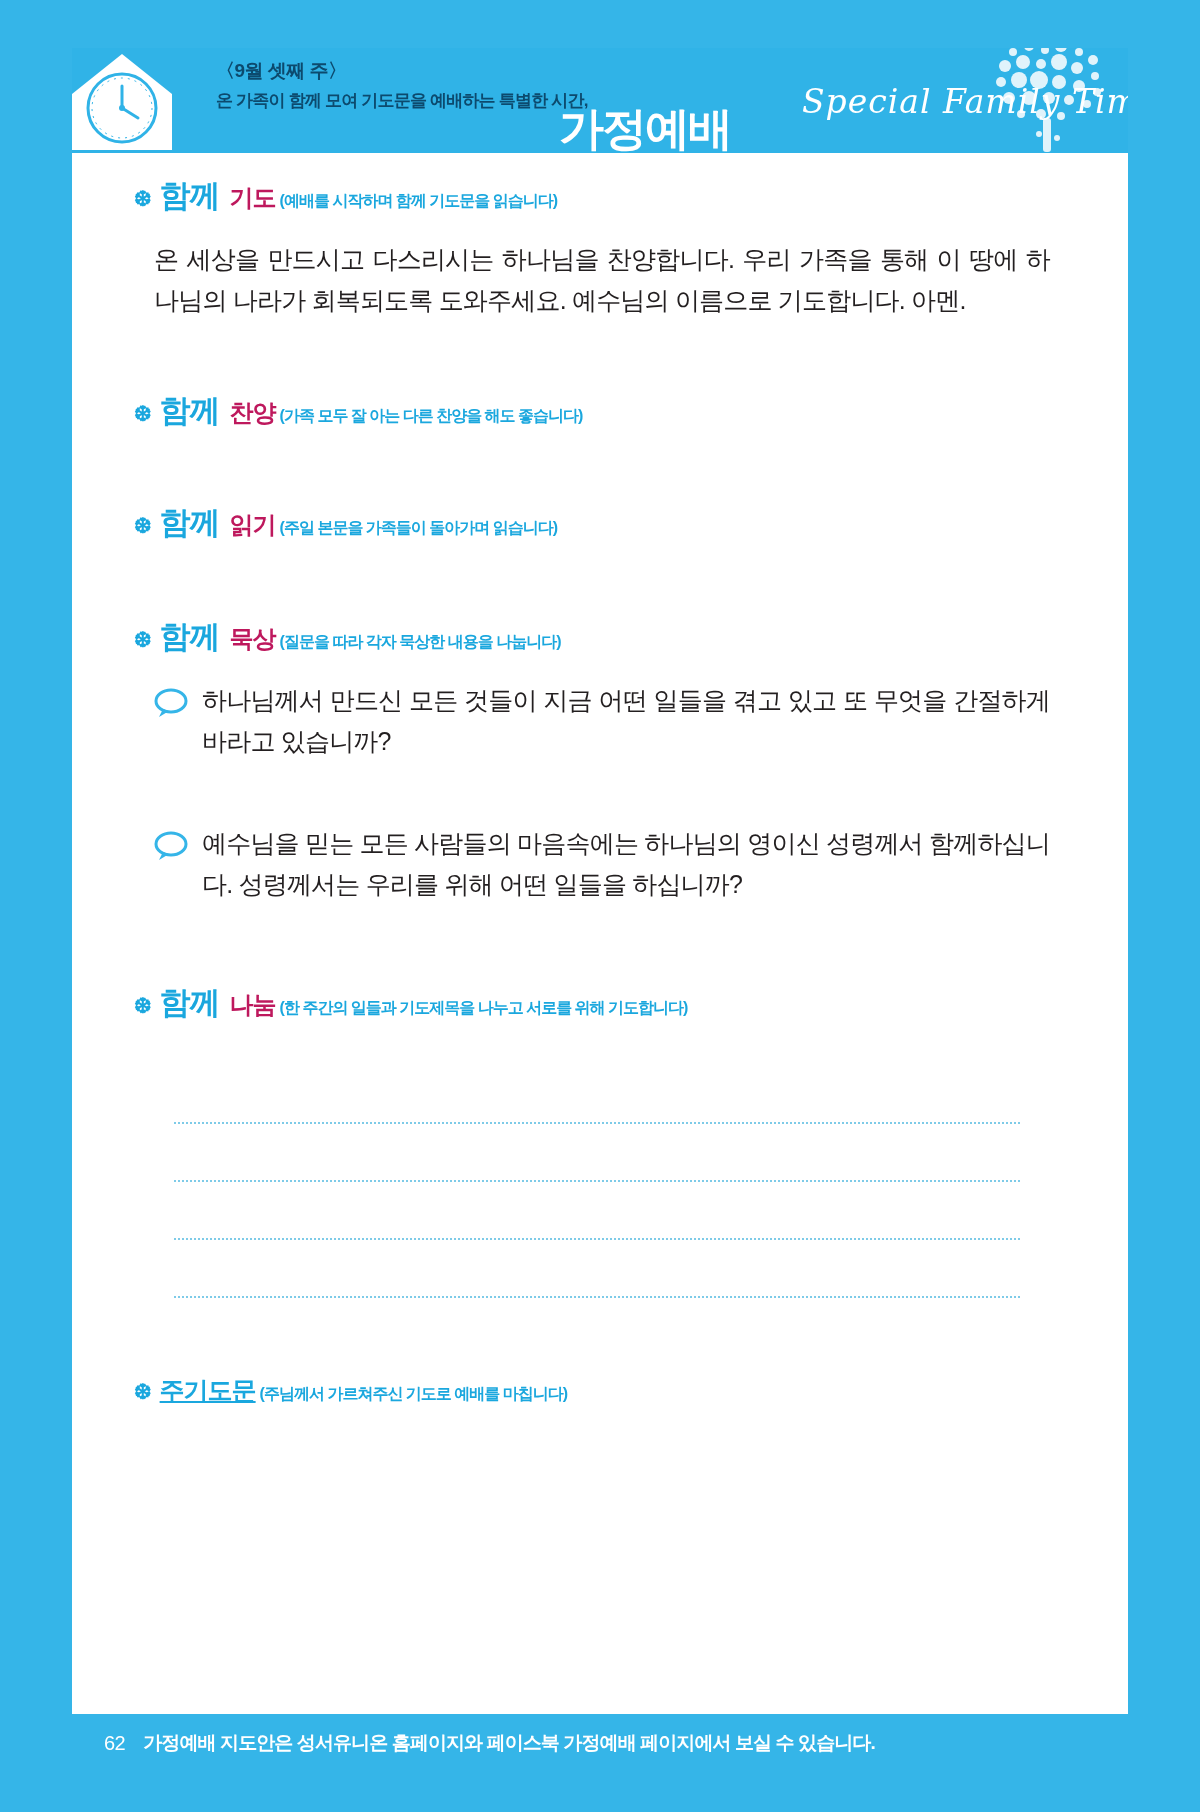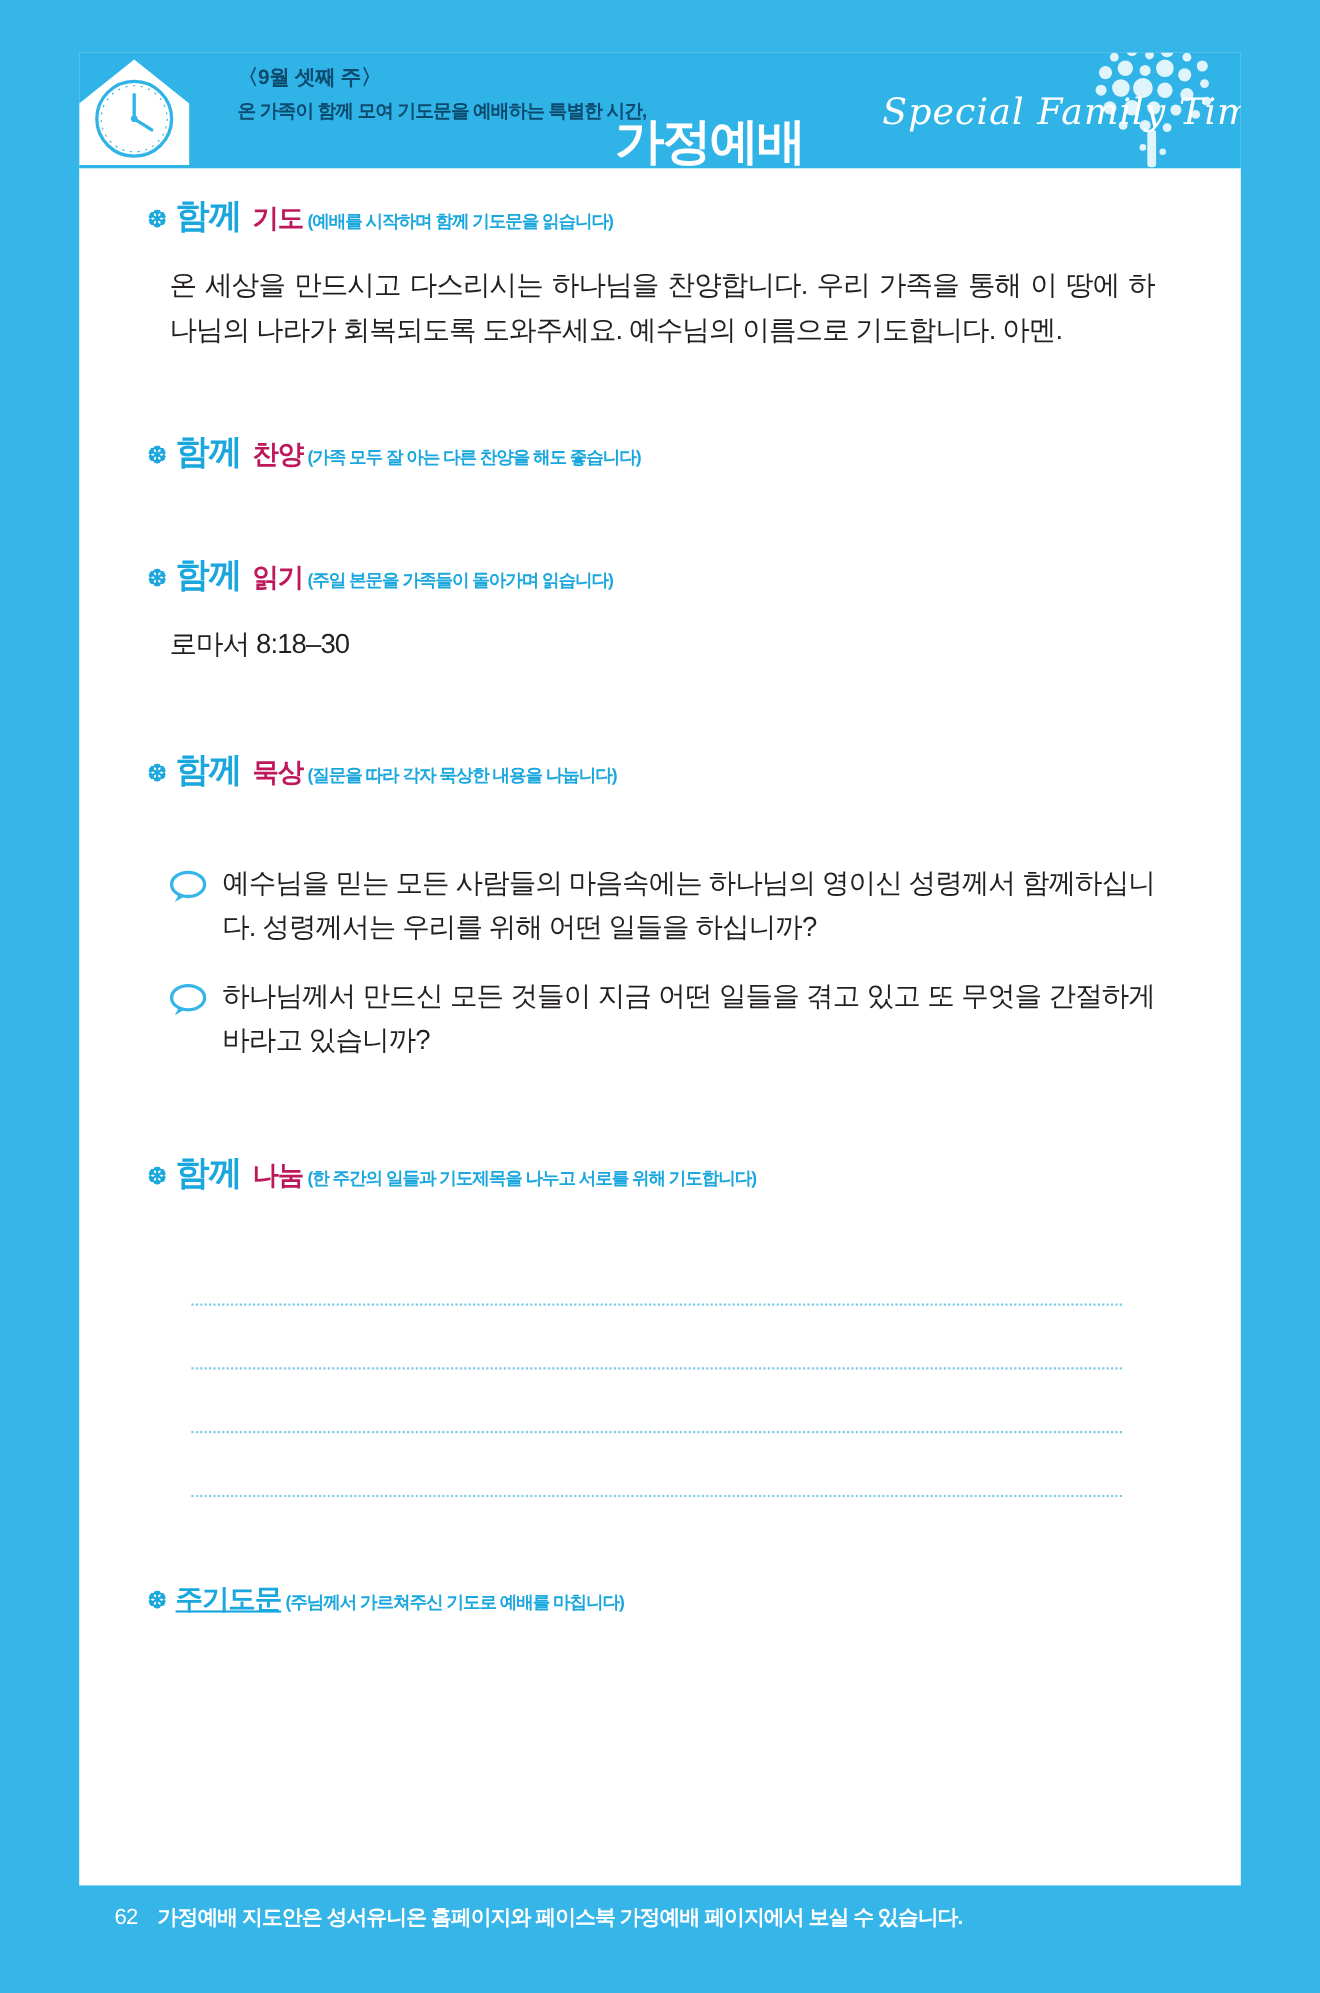--- a/index.html
+++ b/index.html
@@ -319,50 +319,49 @@
       </div>
     </div>
 
     <div class="section">
       <div class="sec-head blk-read-head">
         <span class="sec-mark">❆</span>
         <span class="sec-label">함께</span>
         <span class="sec-kind">읽기</span>
         <span class="sec-note">(주일 본문을 가족들이 돌아가며 읽습니다)</span>
       </div>
-      <div class="body-text blk-read-body">로마서 8:18–30</div>
     </div>
 
     <div class="section">
       <div class="sec-head blk-med-head">
         <span class="sec-mark">❆</span>
         <span class="sec-label">함께</span>
         <span class="sec-kind">묵상</span>
         <span class="sec-note">(질문을 따라 각자 묵상한 내용을 나눕니다)</span>
+      </div>
+
+      <div class="q-item">
+        <div class="q-icon">
+          <svg width="36" height="30" viewBox="0 0 36 30">
+            <ellipse cx="17" cy="13" rx="15" ry="11" fill="none" stroke="#35b5e8" stroke-width="3"></ellipse>
+            <path d="M9 21 L5 29 L15 23 Z" fill="#35b5e8"></path>
+          </svg>
+        </div>
+        <div class="q-text">하나님께서 만드신 모든 것들이 지금 어떤 일들을 겪고 있고 또 무엇을 간절하게 바라고 있습니까?</div>
       </div>
 
       <div class="q-item second">
         <div class="q-icon">
           <svg width="36" height="30" viewBox="0 0 36 30">
             <ellipse cx="17" cy="13" rx="15" ry="11" fill="none" stroke="#35b5e8" stroke-width="3"></ellipse>
             <path d="M9 21 L5 29 L15 23 Z" fill="#35b5e8"></path>
           </svg>
         </div>
         <div class="q-text">예수님을 믿는 모든 사람들의 마음속에는 하나님의 영이신 성령께서 함께하십니다. 성령께서는 우리를 위해 어떤 일들을 하십니까?</div>
       </div>
-
-      <div class="q-item">
-        <div class="q-icon">
-          <svg width="36" height="30" viewBox="0 0 36 30">
-            <ellipse cx="17" cy="13" rx="15" ry="11" fill="none" stroke="#35b5e8" stroke-width="3"></ellipse>
-            <path d="M9 21 L5 29 L15 23 Z" fill="#35b5e8"></path>
-          </svg>
-        </div>
-        <div class="q-text">하나님께서 만드신 모든 것들이 지금 어떤 일들을 겪고 있고 또 무엇을 간절하게 바라고 있습니까?</div>
-      </div>
     </div>
 
     <div class="section">
       <div class="sec-head blk-share-head">
         <span class="sec-mark">❆</span>
         <span class="sec-label">함께</span>
         <span class="sec-kind">나눔</span>
         <span class="sec-note">(한 주간의 일들과 기도제목을 나누고 서로를 위해 기도합니다)</span>
       </div>
       <div class="lines">

